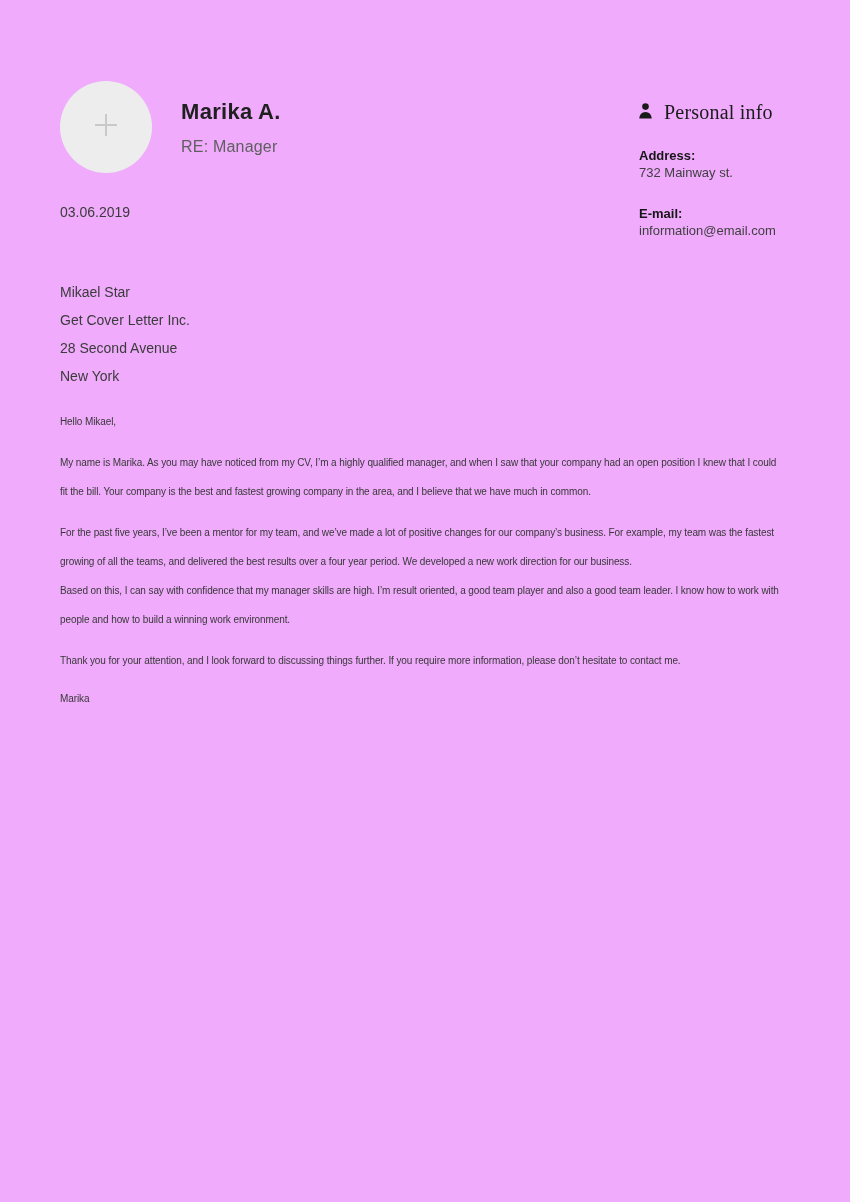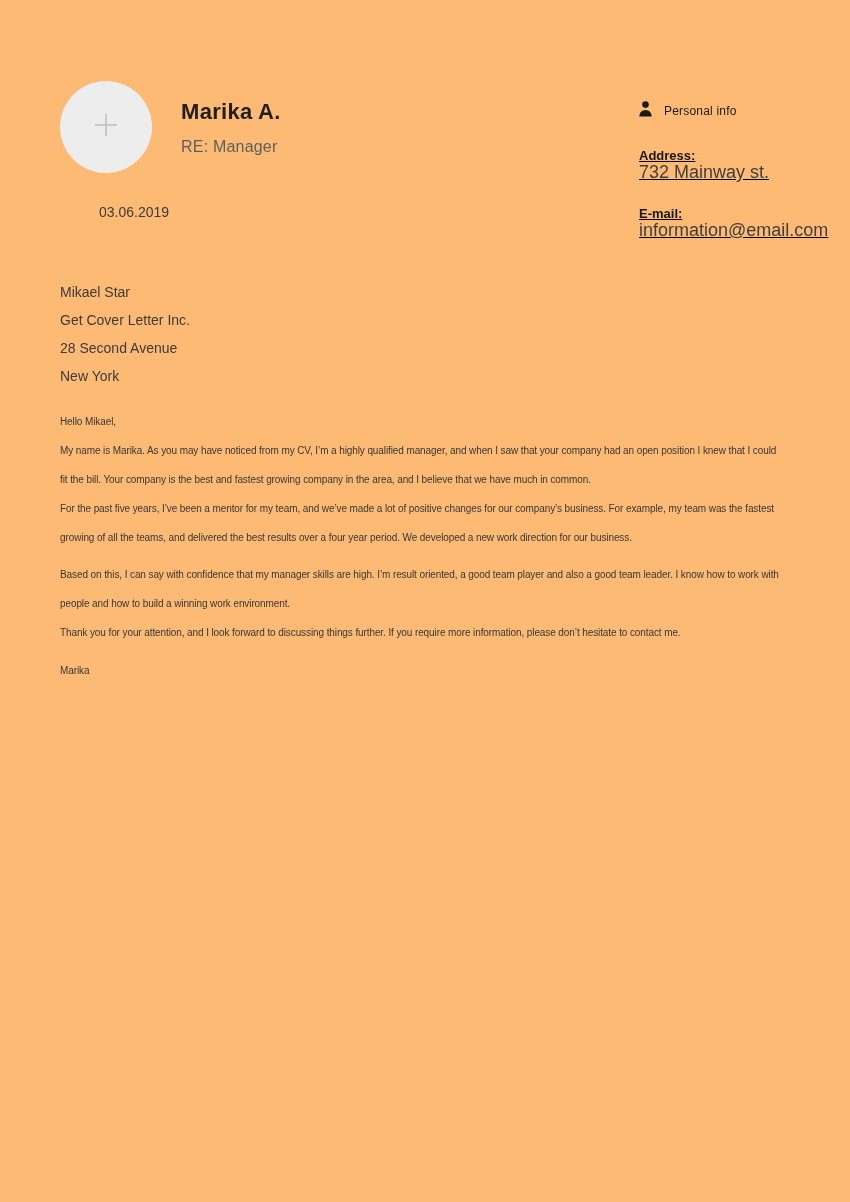--- a/index.html
+++ b/index.html
@@ -1,21 +1,21 @@
 <!DOCTYPE html>
 <html><head>
 <meta charset="utf-8">
 <style>
   * { margin: 0; padding: 0; box-sizing: border-box; }
   html, body { background: #ffffff; }
   .page {
     position: relative;
     width: 850px;
     height: 1202px;
-    background: #fdba74;
+    background: #f0abfc;
     font-family: "Liberation Sans", sans-serif;
     overflow: hidden;
   }
 
   
   .avatar {
     position: absolute;
     left: 60px; top: 81px;
     width: 92px; height: 92px;
     border-radius: 50%;
@@ -41,71 +41,71 @@
 
   
   .personal-info-header {
     position: absolute;
     left: 638px; top: 101px;
     display: flex;
     align-items: center;
     gap: 11px;
   }
   .personal-info-title {
-    font-size: 12px;
+    font-size: 20px;
     color: #1b1b1b;
     letter-spacing: 0.2px;
+    font-family: Liberation Serif, serif;
   }
   .contact {
     position: absolute;
     left: 639px; top: 147px;
     width: 165px;
   }
-  .contact-group { margin-bottom: 24px; text-decoration: underline; }
+  .contact-group { margin-bottom: 24px; }
   .contact-label {
     font-size: 13px;
     font-weight: 700;
     color: #161616;
     line-height: 17px;
   }
   .contact-value {
-    font-size: 18px;
+    font-size: 13px;
     color: #3f3f3f;
     line-height: 17px;
   }
 
   
   .date {
     position: absolute;
     left: 60px; top: 204px;
     font-size: 14px;
     color: #3b3b3b;
-    margin-left: 39px;
   }
   .recipient {
     position: absolute;
     left: 60px; top: 246px;
     font-size: 14px;
     color: #3b3b3b;
     line-height: 28px;
     margin-top: 32px;
   }
 
   
   .body-text {
     position: absolute;
     left: 60px; top: 407px;
     width: 726px;
     font-size: 10px;
     color: #383838;
     line-height: 29px;
     letter-spacing: -0.1px;
   }
-  .par { margin-top: 0; }
-  .par.tight { margin-top: 8px; }
+  .par { margin-top: 12px; }
+  .par.tight { margin-top: 0; }
   .closing { margin-top: 49px; }
   .signature { margin-top: 9px; }
 </style>
 </head>
 <body>
 
 <div class="page">
 
   <div class="avatar">
     <span>

